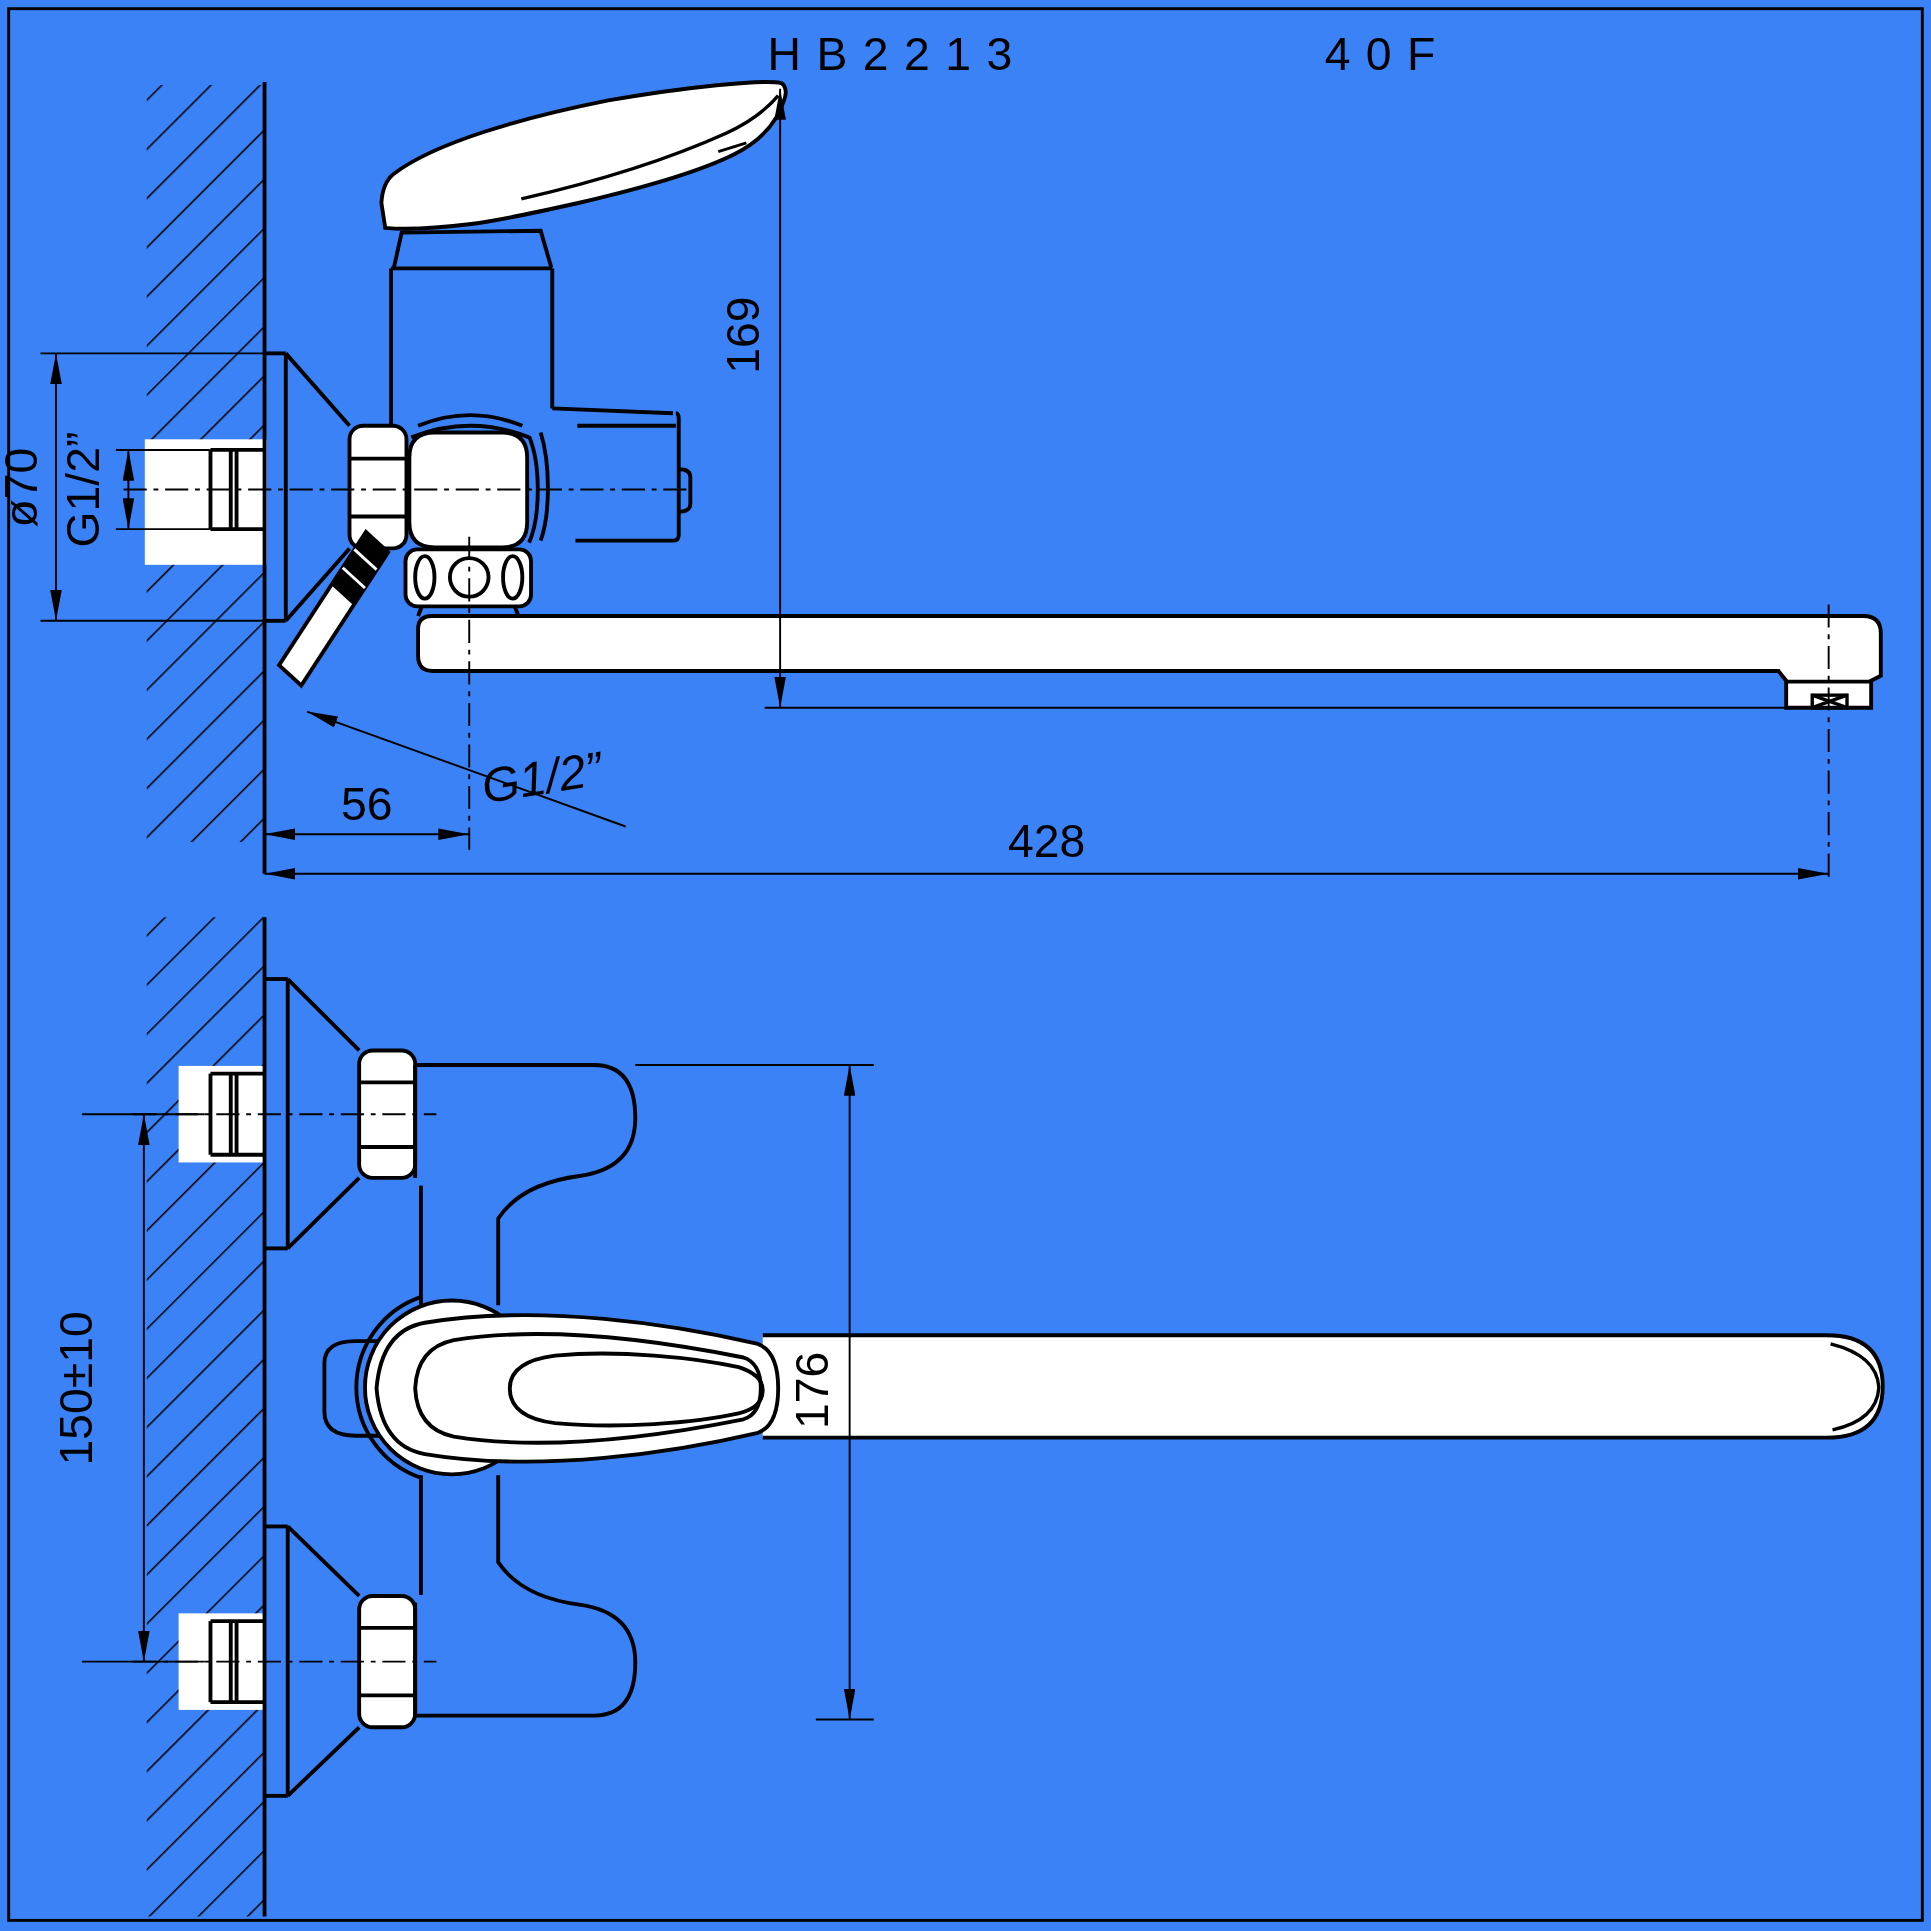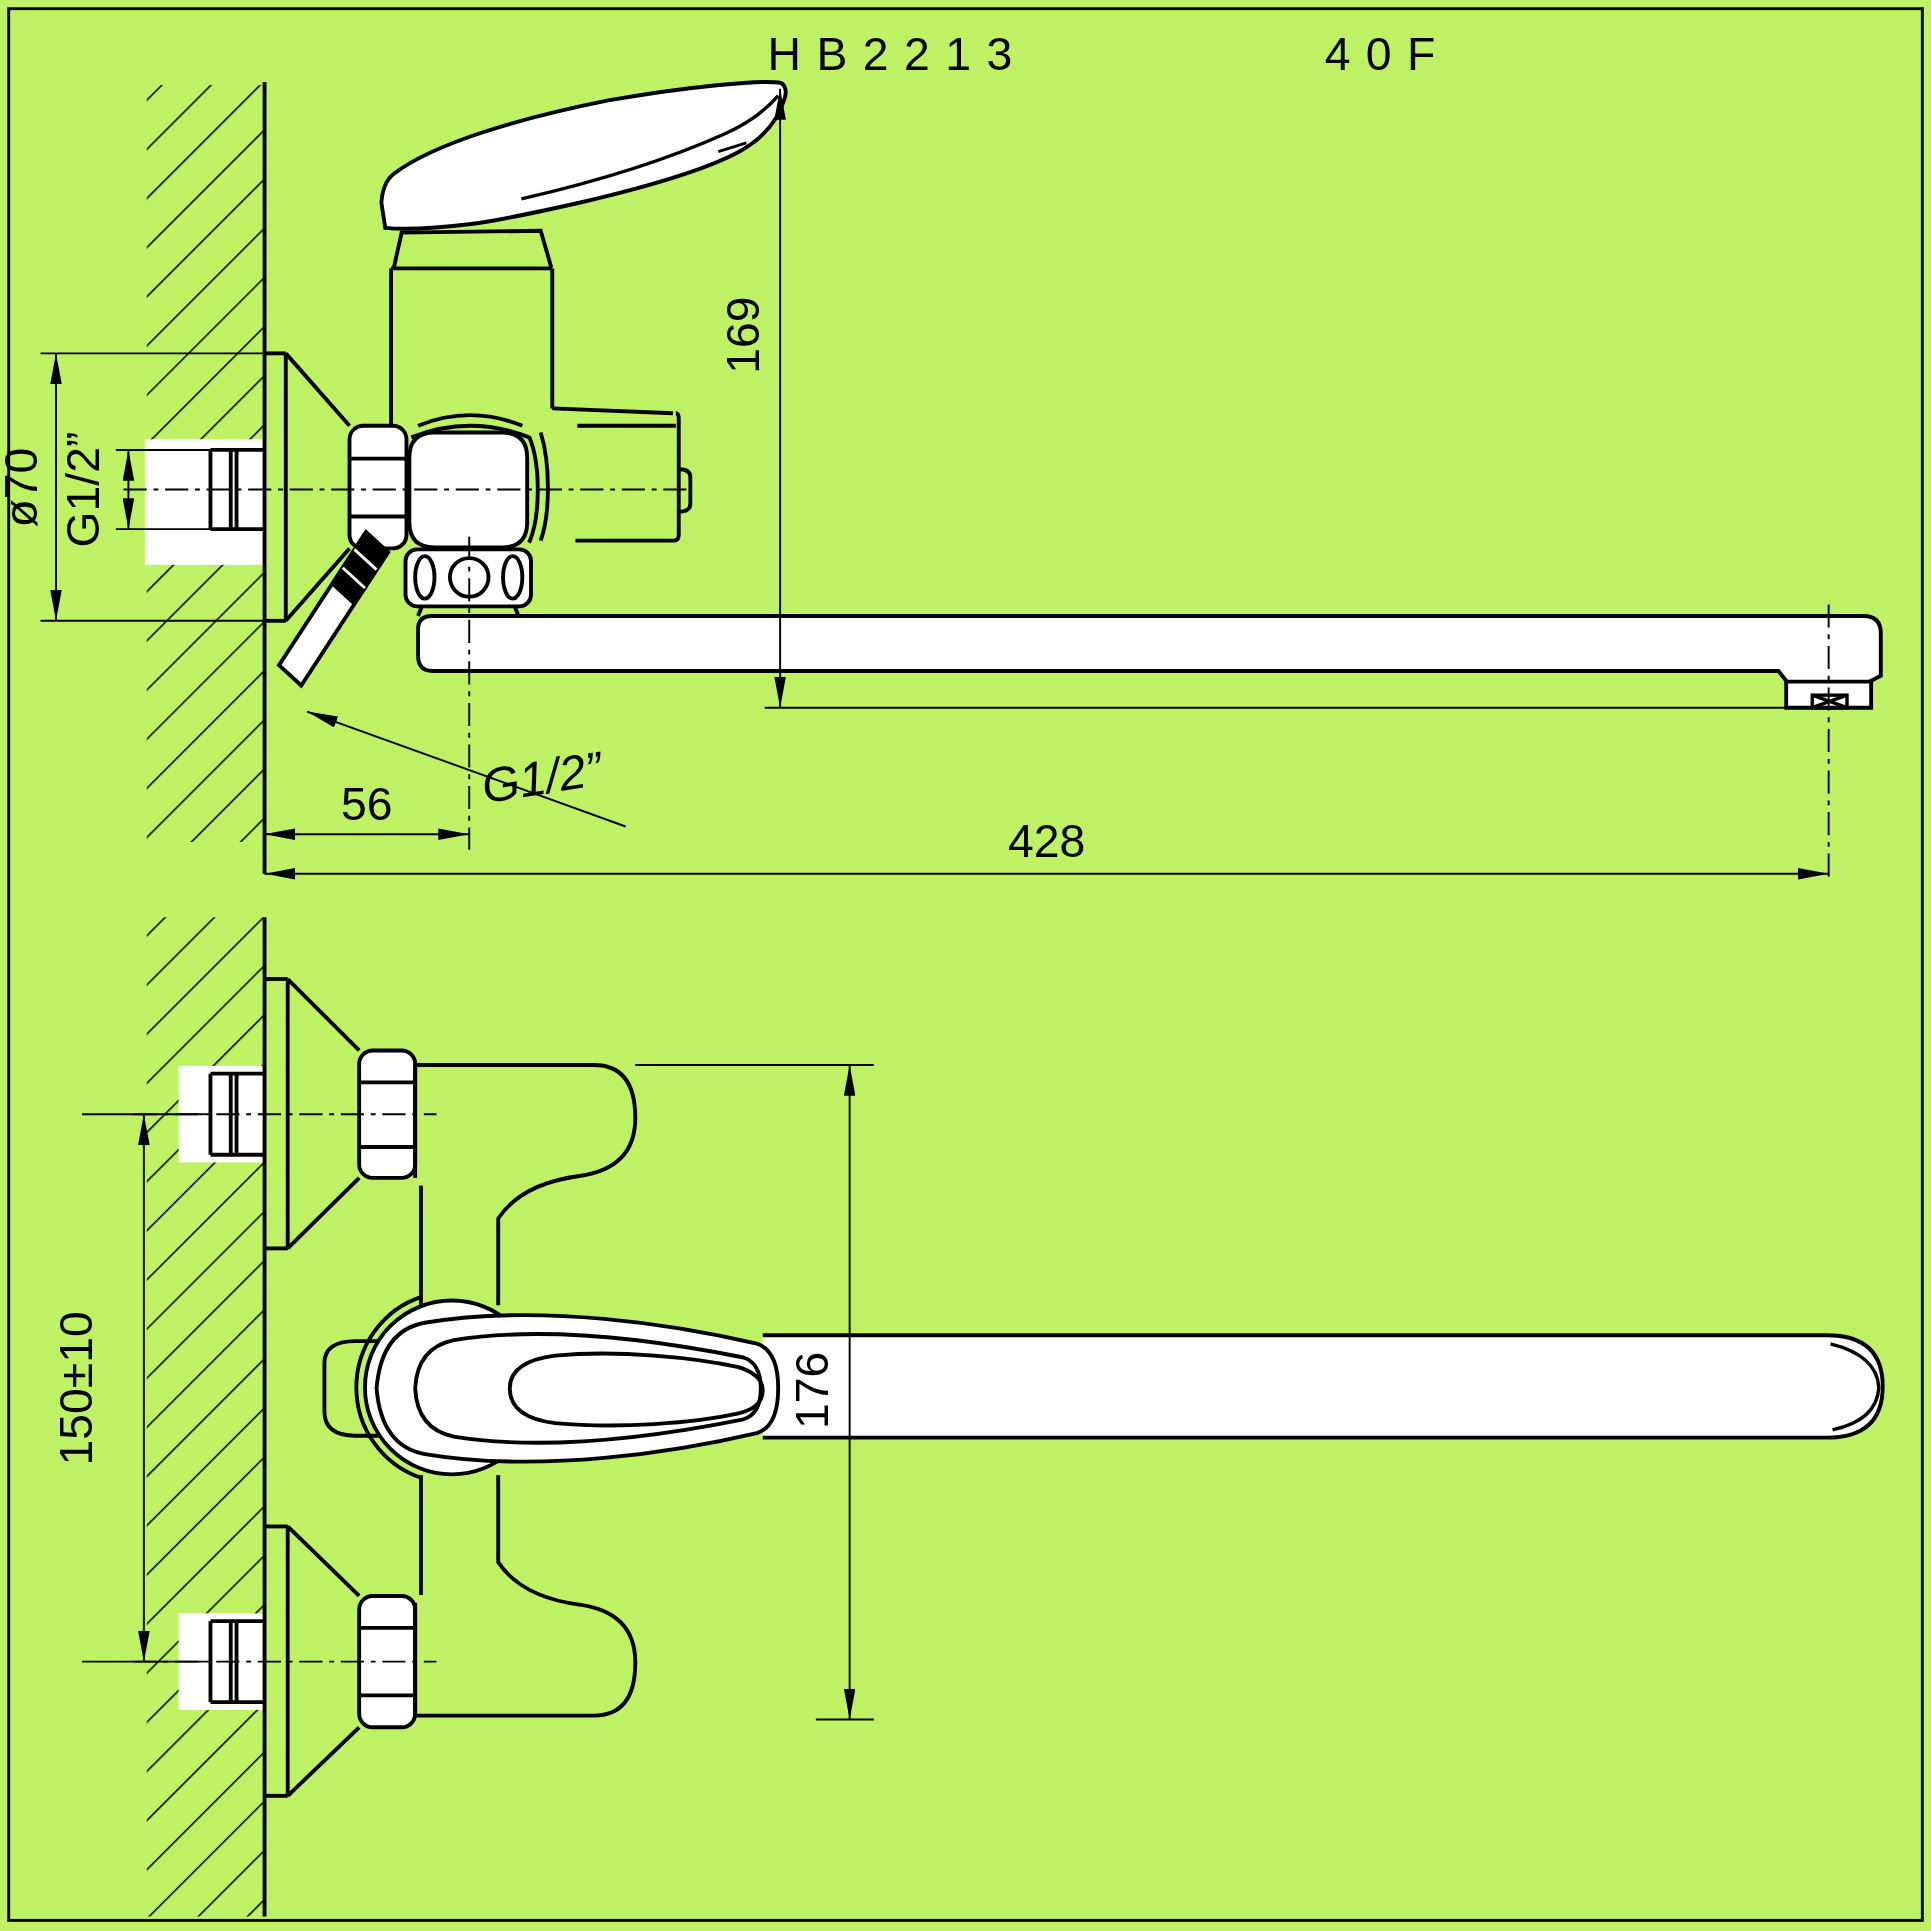--- a/index.html
+++ b/index.html
@@ -1,16 +1,16 @@
 <!DOCTYPE html>
 <html><head>
 <meta charset="utf-8">
 <style>
   html,body{margin:0;padding:0;background:#e8e8e8;}
-  .sheet{width:1931px;height:1931px;background:#bef264;position:relative;margin:0 auto;}
+  .sheet{width:1931px;height:1931px;background:#3b82f6;position:relative;margin:0 auto;}
   svg{display:block}
   text{font-family:"Liberation Sans","DejaVu Sans",sans-serif;fill:#000;}
   .dimtext{font-size:48px;}
   .titletext{font-size:48px;letter-spacing:16px;}
   .thread-italic{font-style:italic;font-size:50px;}
 </style>
 </head>
 <body>
 
 <div class="sheet">

